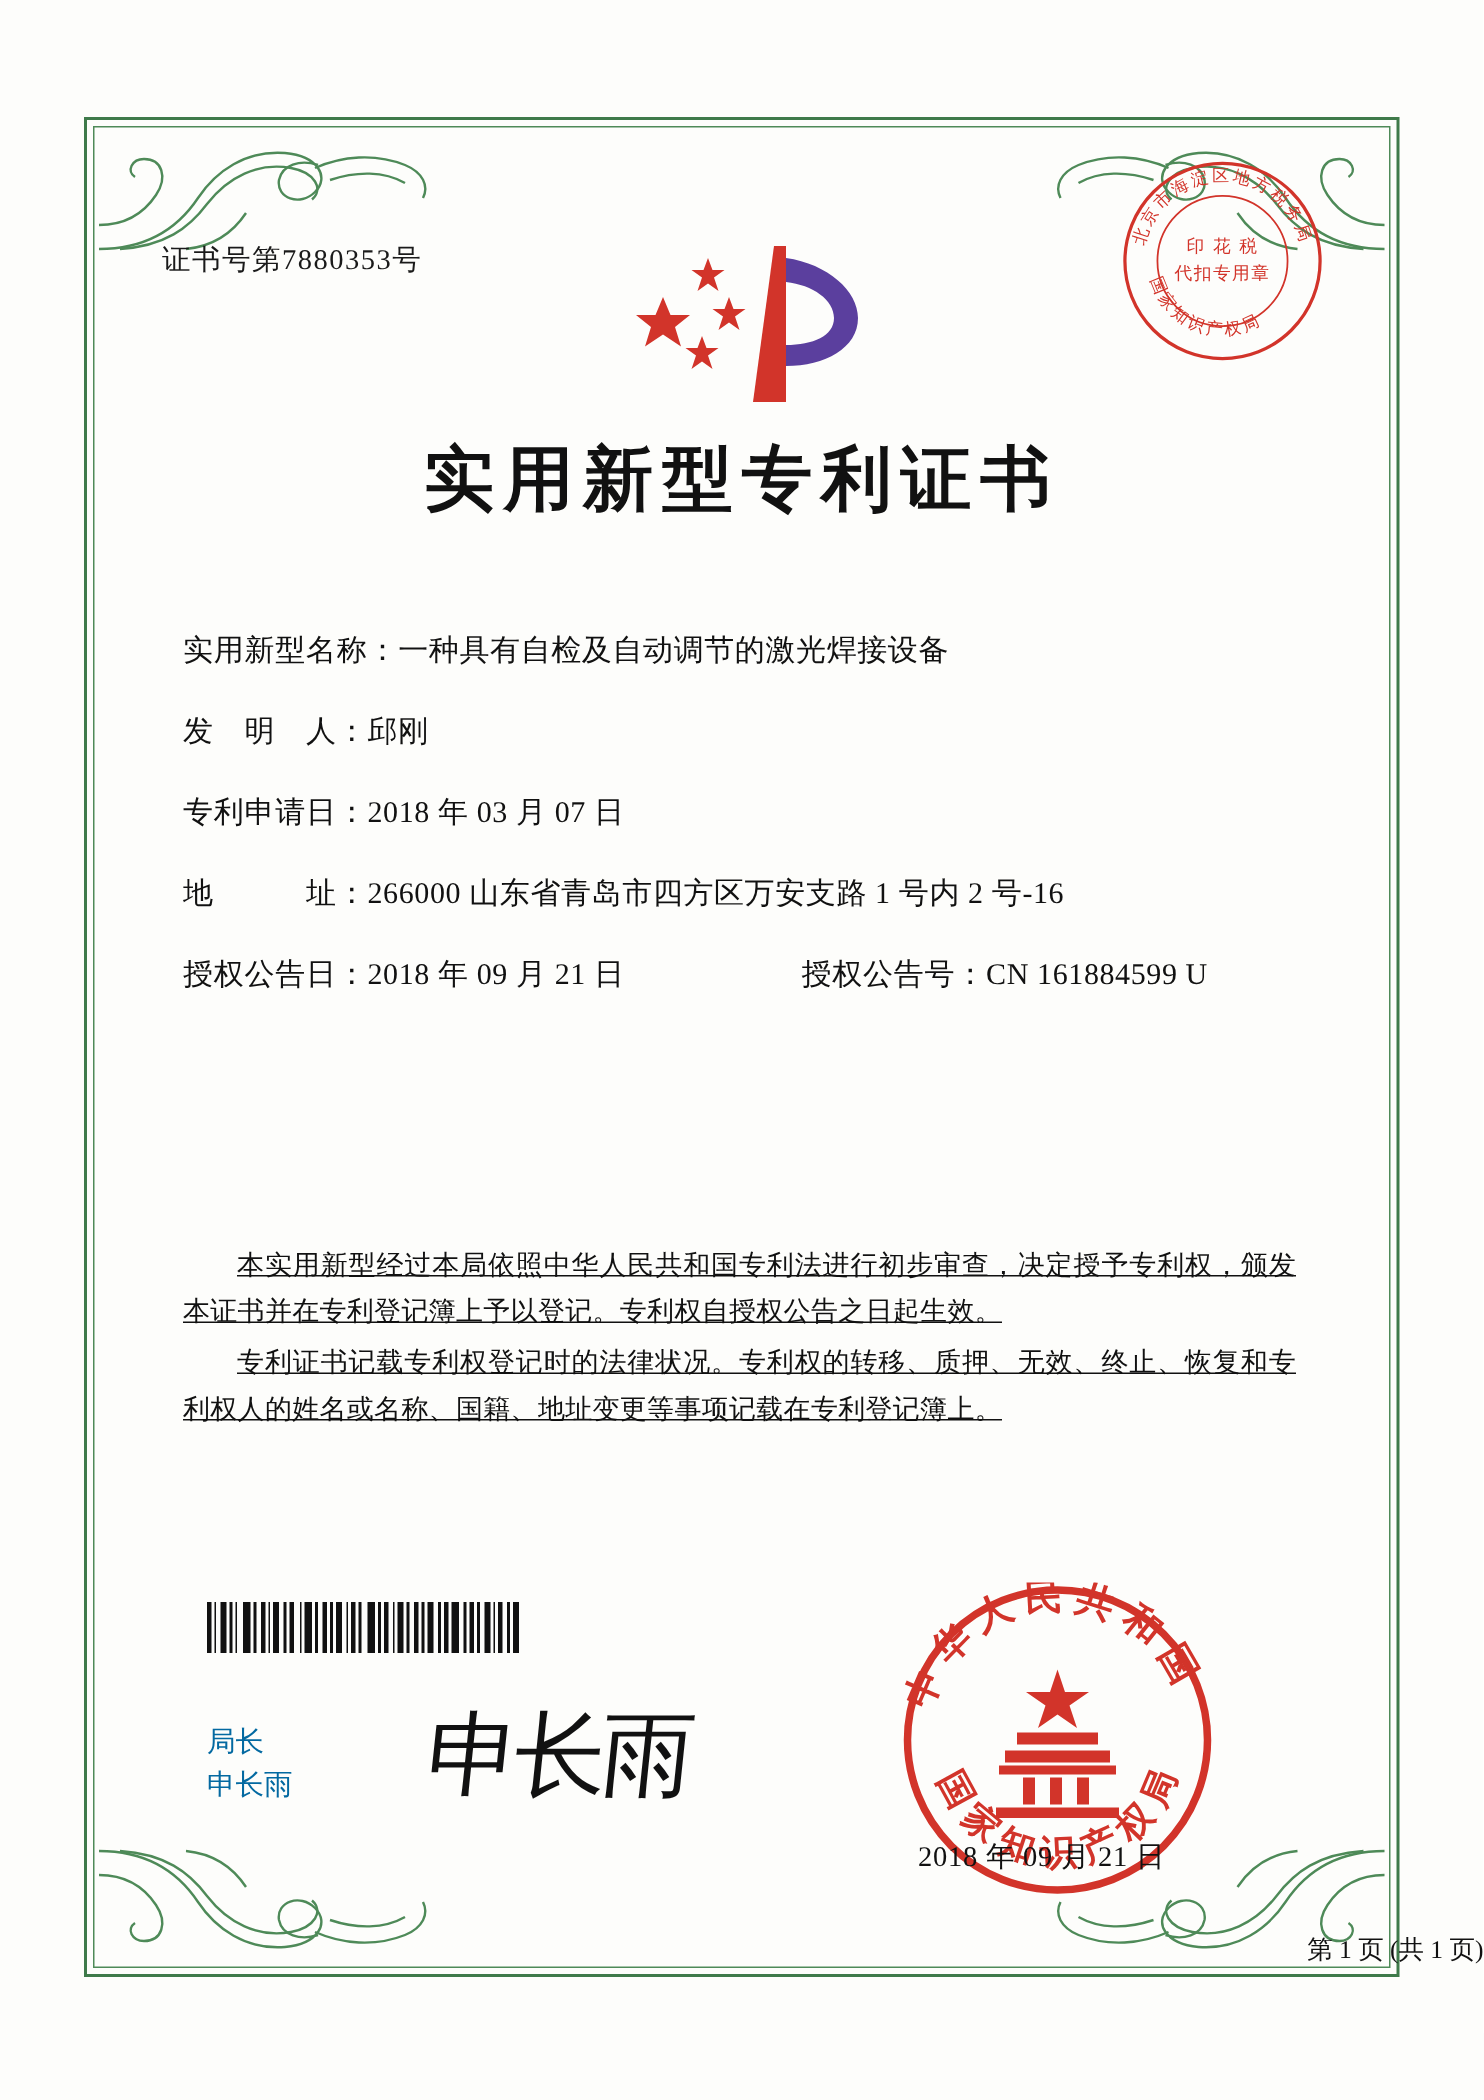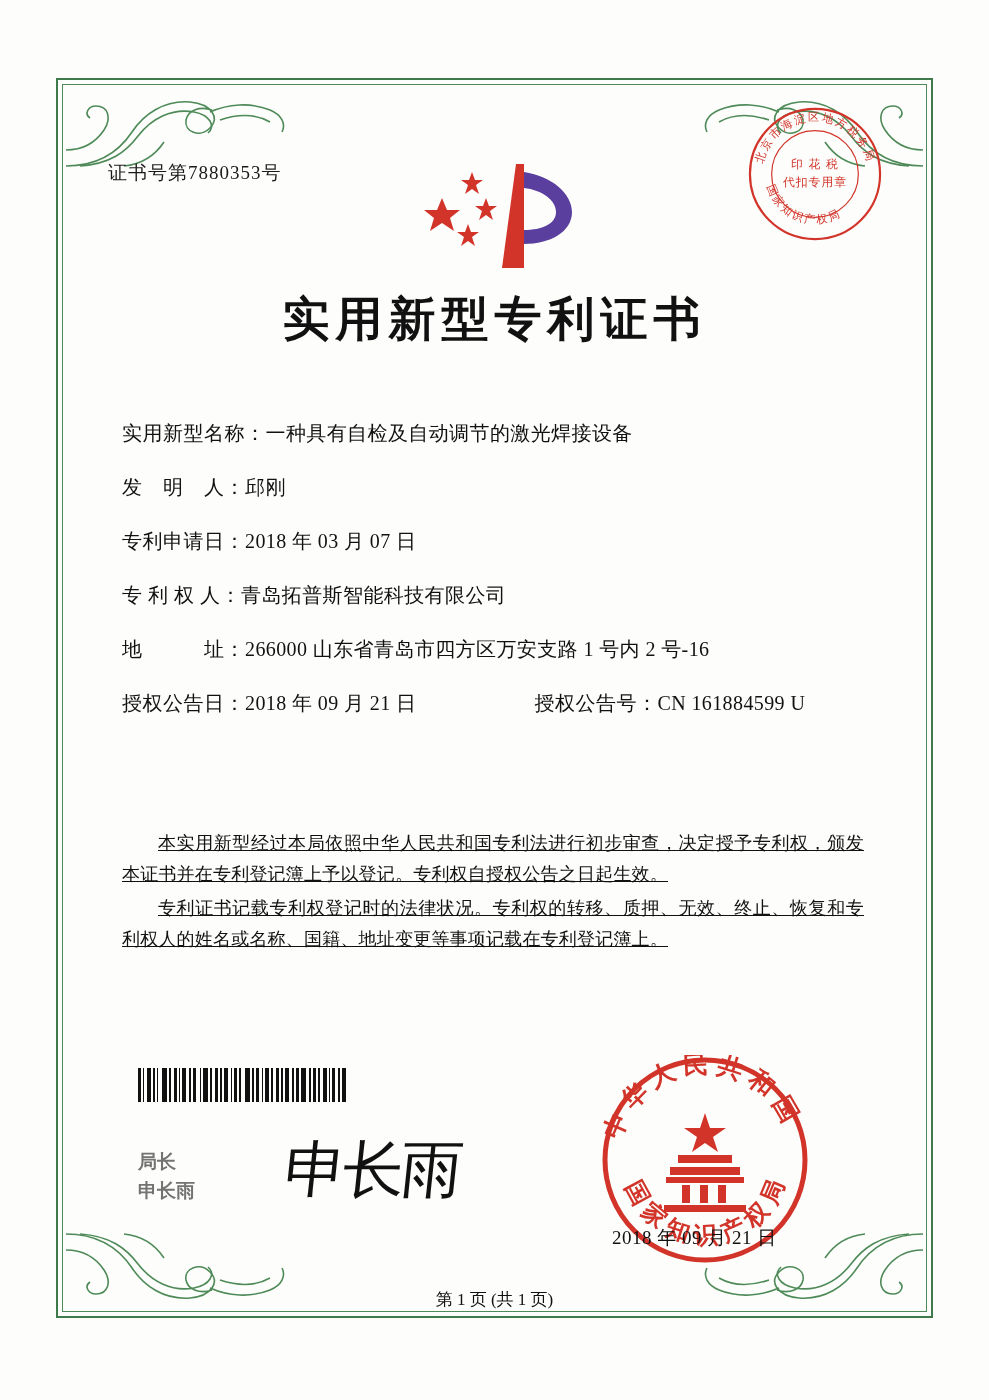--- a/index.html
+++ b/index.html
@@ -132,22 +132,22 @@
     display: block;
     background: #111;
     height: 100%;
   }
 
   
   .sig-block {
     position: absolute;
     left: 138px; top: 1148px;
     font-size: 19px;
-    font-weight: bold;
-    color: #737373;
+    font-weight: normal;
+    color: #0369a1;
     line-height: 1.5;
   }
   .sig-hand {
     position: absolute;
     left: 285px; top: 1128px;
     font-size: 62px;
     color: #111;
     font-family: "DejaVu Serif", serif;
     letter-spacing: -4px;
     transform: skewX(-6deg);
@@ -165,21 +165,21 @@
     left: 612px; top: 1225px;
     font-size: 19px;
     color: #111;
     letter-spacing: 0.5px;
   }
 
   
   .footer {
     position: absolute;
     left: 0; right: 0; top: 1288px;
-    text-align: center;
+    text-align: right;
     font-size: 17px;
     color: #111;
   }
 </style>
 </head>
 <body>
 
 <div class="page">
 
   <div class="border-outer"></div>
@@ -261,24 +261,20 @@
       <span class="field-label">实用新型名称：</span>
       <span class="field-value">一种具有自检及自动调节的激光焊接设备</span>
     </div>
     <div class="field-row">
       <span class="field-label">发　明　人：</span>
       <span class="field-value">邱刚</span>
     </div>
     <div class="field-row">
       <span class="field-label">专利申请日：</span>
       <span class="field-value">2018 年 03 月 07 日</span>
-    </div>
-    <div class="field-row">
-      <span class="field-label">专 利 权 人：</span>
-      <span class="field-value">青岛拓普斯智能科技有限公司</span>
     </div>
     <div class="field-row">
       <span class="field-label">地　　　址：</span>
       <span class="field-value">266000 山东省青岛市四方区万安支路 1 号内 2 号-16</span>
     </div>
     <div class="field-row two-col">
       <span class="field-label">授权公告日：</span>
       <span class="field-value">2018 年 09 月 21 日</span>
       <span class="col-right">
         <span class="field-label">授权公告号：</span>

